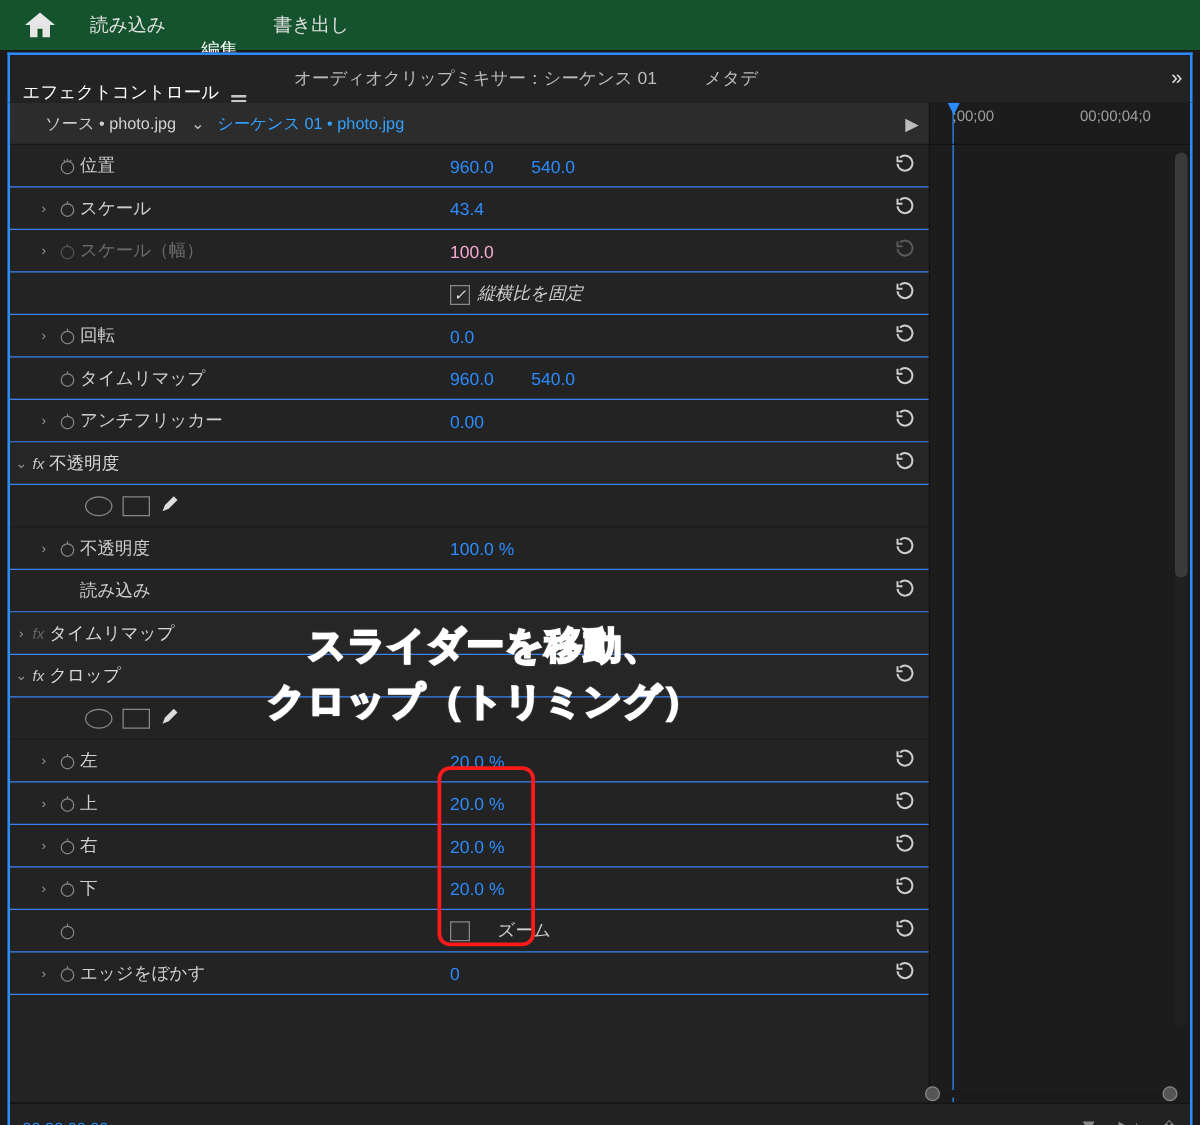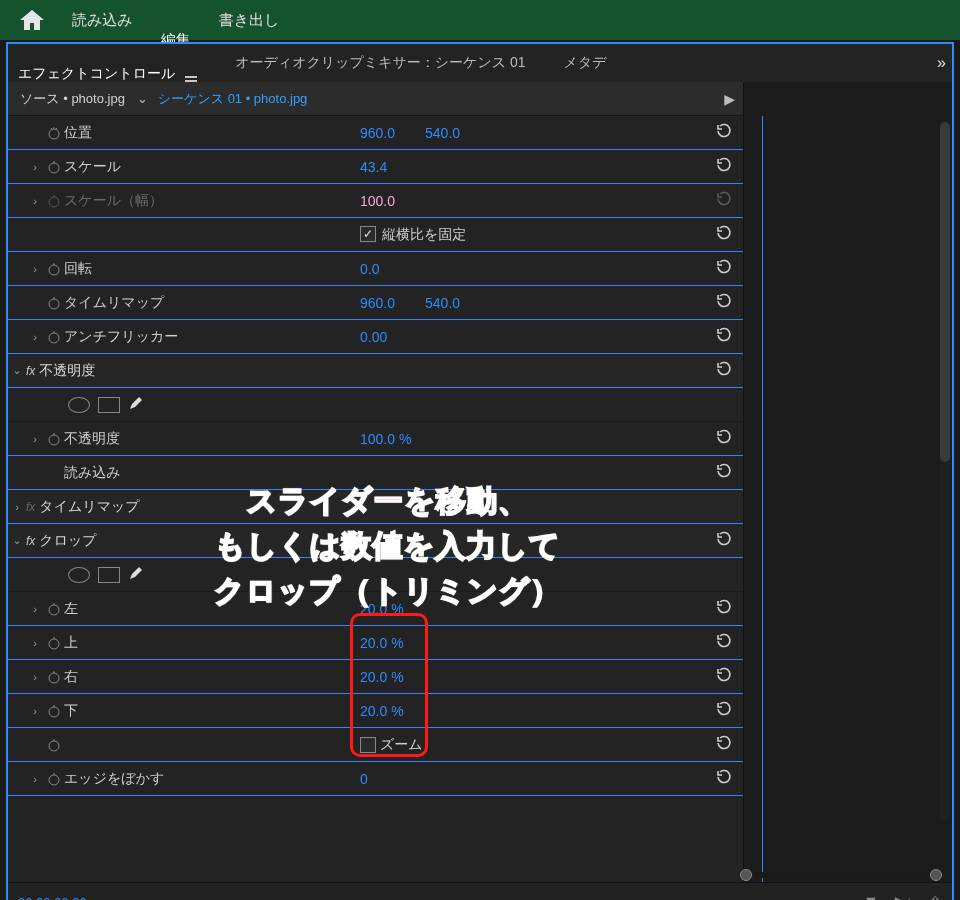--- a/index.html
+++ b/index.html
@@ -72,21 +72,21 @@
     position: relative;
   }
 
   
   .source-row {
     display:flex; align-items:center;
     height: 34px;
     background: #2c2c2c;
     border-bottom: 1px solid #171717;
     font-size: 13px;
-    padding-left: 4px;
+    padding-left: 20px;
   }
   .source-row .srcname { color:#d0d0d0; padding:0 8px; }
   .source-row .caret { color:#bbb; padding:0 4px; cursor:pointer; }
   .source-row .seq { color:#32a0ff; padding:0 6px; }
   .source-row .play { margin-left:auto; color:#bbb; font-size:14px; padding-right:8px; cursor:pointer;}
 
   
   .ruler {
     height:34px; position:relative;
     background:#1c1c1c;
@@ -149,21 +149,21 @@
     width:78px;
     border:3px solid #ff1a1a;
     border-radius:10px;
     pointer-events:none;
     z-index:5;
   }
 
   
   .anno {
     position:absolute;
-    left:206px; top:396px;
+    left:206px; top:412px;
     font-size:30px; font-weight:700;
     color:#ff1a1a;
     -webkit-text-stroke: 2px #fff;
     text-shadow: 0 0 2px #fff;
     letter-spacing:1px;
     line-height:1.5;
     z-index:6;
     text-align:center;
     white-space:nowrap;
     pointer-events:none;
@@ -280,21 +280,21 @@
           <span class="label">スケール（幅）</span>
           <span class="vals"><span class="val">100.0</span></span>
           <span class="reset"><svg class="reset-icon dim" viewBox="0 0 18 18" stroke-width="1.6">
                 <path d="M5 4a6 6 0 1 1-2 5" fill="none"></path>
                 <path d="M3 3v4h4" fill="none"></path>
               </svg></span>
         </div>
 
         <div class="row">
           <span class="indent" style="width:56px"></span>
-          <span class="vals" style="display:flex;align-items:flex-start;gap:6px;">
+          <span class="vals" style="display:flex;align-items:flex-end;gap:6px;font-style:italic;">
             <span class="checkbox checked"></span>
             <span class="label">縦横比を固定</span>
           </span>
           <span class="reset"><svg class="reset-icon" viewBox="0 0 18 18" stroke-width="1.6">
                 <path d="M5 4a6 6 0 1 1-2 5" fill="none"></path>
                 <path d="M3 3v4h4" fill="none"></path>
               </svg></span>
         </div>
 
         <div class="row">
@@ -475,21 +475,21 @@
               </svg></span>
         </div>
         <div class="row">
           <span class="indent" style="width:36px"></span>
           <span class="sw">
               <svg class="stopwatch-off" viewBox="0 0 14 14">
                 <circle cx="7" cy="8" r="5"></circle>
                 <path d="M7 1v2"></path>
               </svg>
             </span>
-          <span class="vals" style="display:flex;align-items:center;gap:4px;">
+          <span class="vals" style="display:flex;align-items:center;gap:22px;">
             <span class="checkbox"></span>
             <span class="label">ズーム</span>
           </span>
           <span class="reset"><svg class="reset-icon" viewBox="0 0 18 18" stroke-width="1.6">
                 <path d="M5 4a6 6 0 1 1-2 5" fill="none"></path>
                 <path d="M3 3v4h4" fill="none"></path>
               </svg></span>
         </div>
         <div class="row">
           <span class="indent" style="width:18px"></span>
@@ -507,20 +507,25 @@
                 <path d="M3 3v4h4" fill="none"></path>
               </svg></span>
         </div>
 
         <div class="hl-box" style="top:497px;height:144px"></div>
 
       </div>
     </div>
 
     <div class="right">
+      <div class="ruler">
+        <span class="marker" style="left:18px">;00;00</span>
+        <span class="marker" style="left:120px">00;00;04;0</span>
+        <div class="playhead" style="left:18px"></div>
+      </div>
       <div class="playhead-line"></div>
       <div class="scrollbar">
           <div class="thumb"></div>
         </div>
     </div>
   </div>
 
   <div class="bottombar">
     <span class="tc">00;00;00;00</span>
     <div class="slider">
@@ -530,16 +535,15 @@
     </div>
     <div class="tools">
       <span style="font-size:16px">▼</span>
       <span style="font-size:14px">▶♪</span>
       <span style="font-size:16px">⇪</span>
     </div>
   </div>
 
   <div class="anno">
     <div>スライダーを移動、</div>
-    <div>もしくは数値を入力して</div>
     <div>クロップ（トリミング）</div>
   </div>
 </div>
 
 </body></html>

